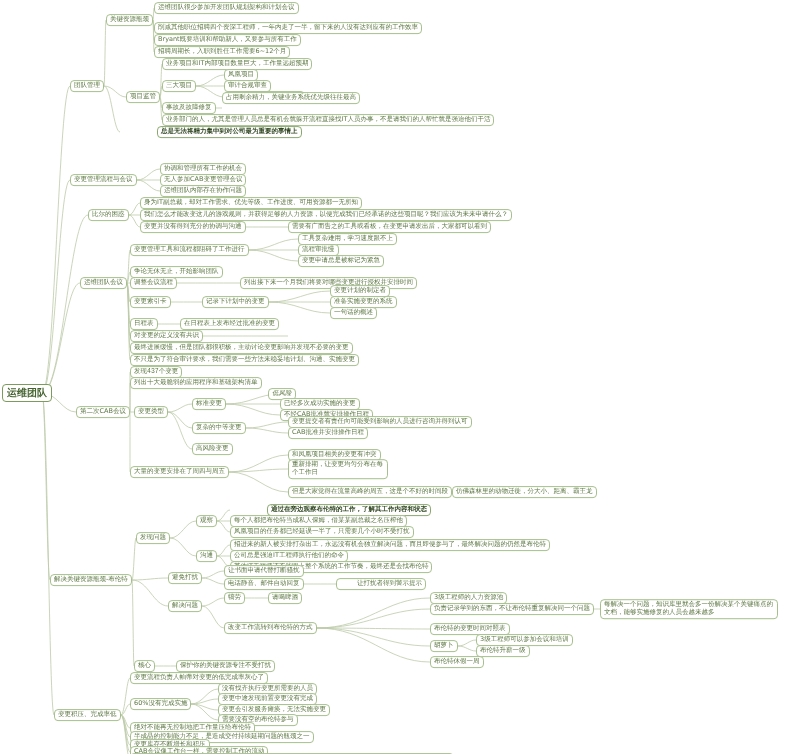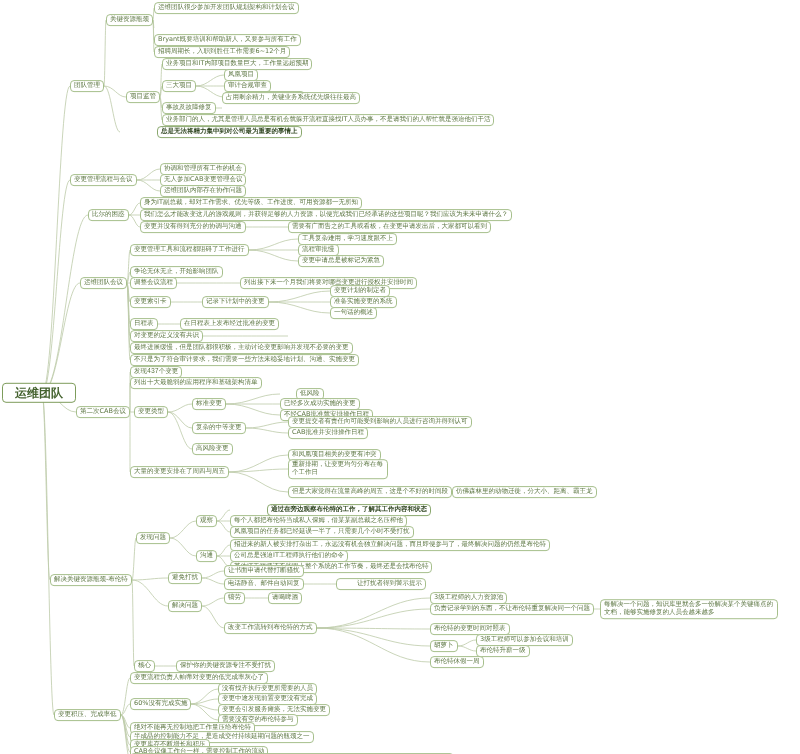--- a/index.html
+++ b/index.html
@@ -22,24 +22,24 @@
     color:var(--node-text,#5d7743);
     background:#ffffff;
   }
   .node.bold{
     font-weight:bold;
     color:var(--emphasis,#2f4520);
     border-color:#8aa86e;
     margin-left:37px;
   }
   .node.root{
-    font-size:12px;font-weight:bold;
+    font-size:10px;font-weight:bold;
     color:#44622e;
     border-color:var(--root-border,#7d9c5b);
-    padding:2px 12px;
+    padding:2px 4px;
   }
 </style>
 </head>
 <body>
 
 <div class="canvas" id="mindmap">
   <svg id="edges" width="800" height="754">
       <path d="M 42 393 C 54.6 393, 58.8 86, 70 86" fill="none" stroke="#bccaa8" stroke-width="0.8"></path>
       <path d="M 104 86 C 104.9 86, 105.2 20, 106 20" fill="none" stroke="#bccaa8" stroke-width="0.8"></path>
       <path d="M 153 20 C 153.45 20, 153.6 8, 154 8" fill="none" stroke="#bccaa8" stroke-width="0.8"></path>
@@ -139,20 +139,21 @@
       <path d="M 121 715 C 125.05 715, 126.4 728, 130 728" fill="none" stroke="#bccaa8" stroke-width="0.8"></path>
       <path d="M 121 715 C 125.05 715, 126.4 737, 130 737" fill="none" stroke="#bccaa8" stroke-width="0.8"></path>
       <path d="M 121 715 C 125.05 715, 126.4 745, 130 745" fill="none" stroke="#bccaa8" stroke-width="0.8"></path>
       <path d="M 121 715 C 125.05 715, 126.4 752, 130 752" fill="none" stroke="#bccaa8" stroke-width="0.8"></path>
       <path d="M 121 715 C 125.05 715, 126.4 759, 130 759" fill="none" stroke="#bccaa8" stroke-width="0.8"></path>
     </svg>
 <div class="node root" style="left: 2px; top: 393px;">运维团队</div>
     <div class="node" style="left: 70px; top: 86px;">团队管理</div>
     <div class="node" style="left: 106px; top: 20px;">关键资源瓶颈</div>
     <div class="node" style="left: 154px; top: 8px;">运维团队很少参加开发团队规划架构和计划会议</div>
+    <div class="node" style="left: 154px; top: 28px;">削减其他职位招聘四个资深工程师，一年内走了一半，留下来的人没有达到应有的工作效率</div>
     <div class="node" style="left: 154px; top: 40px;">Bryant既要培训和帮助新人，又要参与所有工作</div>
     <div class="node" style="left: 154px; top: 52px;">招聘周期长，入职到胜任工作需要6~12个月</div>
     <div class="node" style="left: 126px; top: 97px;">项目监管</div>
     <div class="node" style="left: 162px; top: 64px;">业务项目和IT内部项目数量巨大，工作量远超预期</div>
     <div class="node" style="left: 162px; top: 86px;">三大项目</div>
     <div class="node" style="left: 224px; top: 75px;">凤凰项目</div>
     <div class="node" style="left: 224px; top: 86px;">审计合规审查</div>
     <div class="node" style="left: 224px; top: 97px;">占用团队75%的工作时间</div>
     <div class="node" style="left: 162px; top: 108px;">事故及故障修复</div>
     <div class="node" style="left: 222px; top: 98px;">占用剩余精力，关键业务系统优先级往往最高</div>
@@ -183,21 +184,21 @@
     <div class="node" style="left: 130px; top: 324px;">日程表</div>
     <div class="node" style="left: 180px; top: 324px;">在日程表上发布经过批准的变更</div>
     <div class="node" style="left: 130px; top: 336px;">对变更的定义没有共识</div>
     <div class="node" style="left: 130px; top: 348px;">最终进展缓慢，但是团队都很积极，主动讨论变更影响并发现不必要的变更</div>
     <div class="node" style="left: 130px; top: 360px;">不只是为了符合审计要求，我们需要一些方法来稳妥地计划、沟通、实施变更</div>
     <div class="node" style="left: 76px; top: 412px;">第二次CAB会议</div>
     <div class="node" style="left: 130px; top: 372px; font-family: Liberation Mono, monospace;">发现437个变更</div>
     <div class="node" style="left: 130px; top: 383px;">列出十大最脆弱的应用程序和基础架构清单</div>
     <div class="node" style="left: 134px; top: 412px;">变更类型</div>
     <div class="node" style="left: 192px; top: 404px;">标准变更</div>
-    <div class="node" style="left: 296px; top: 394px;">低风险</div>
+    <div class="node" style="left: 268px; top: 394px; font-style: italic;">低风险</div>
     <div class="node" style="left: 280px; top: 404px;">已经多次成功实施的变更</div>
     <div class="node" style="left: 280px; top: 415px;">不经CAB批准就安排操作日程</div>
     <div class="node" style="left: 192px; top: 428px;">复杂的中等变更</div>
     <div class="node" style="left: 288px; top: 422px;">变更提交者有责任向可能受到影响的人员进行咨询并得到认可</div>
     <div class="node" style="left: 288px; top: 433px;">CAB批准并安排操作日程</div>
     <div class="node" style="left: 192px; top: 449px;">高风险变更</div>
     <div class="node" style="left: 130px; top: 472px;">大量的变更安排在了周四与周五</div>
     <div class="node" style="left: 288px; top: 455px;">和凤凰项目相关的变更有冲突</div>
     <div class="node" style="left: 288px; top: 469px; max-width: 92px; white-space: normal;">重新排期，让变更均匀分布在每个工作日</div>
     <div class="node" style="left: 288px; top: 492px;">但是大家觉得在流量高峰的周五，这是个不好的时间段</div>

